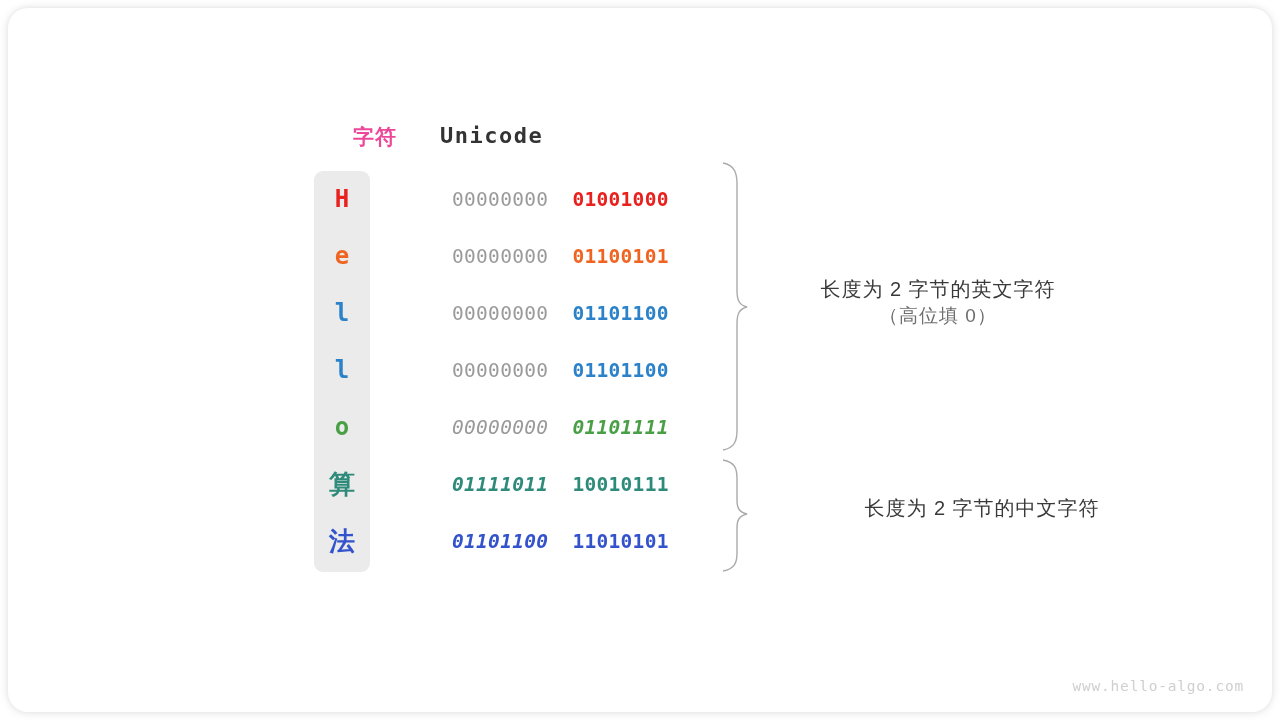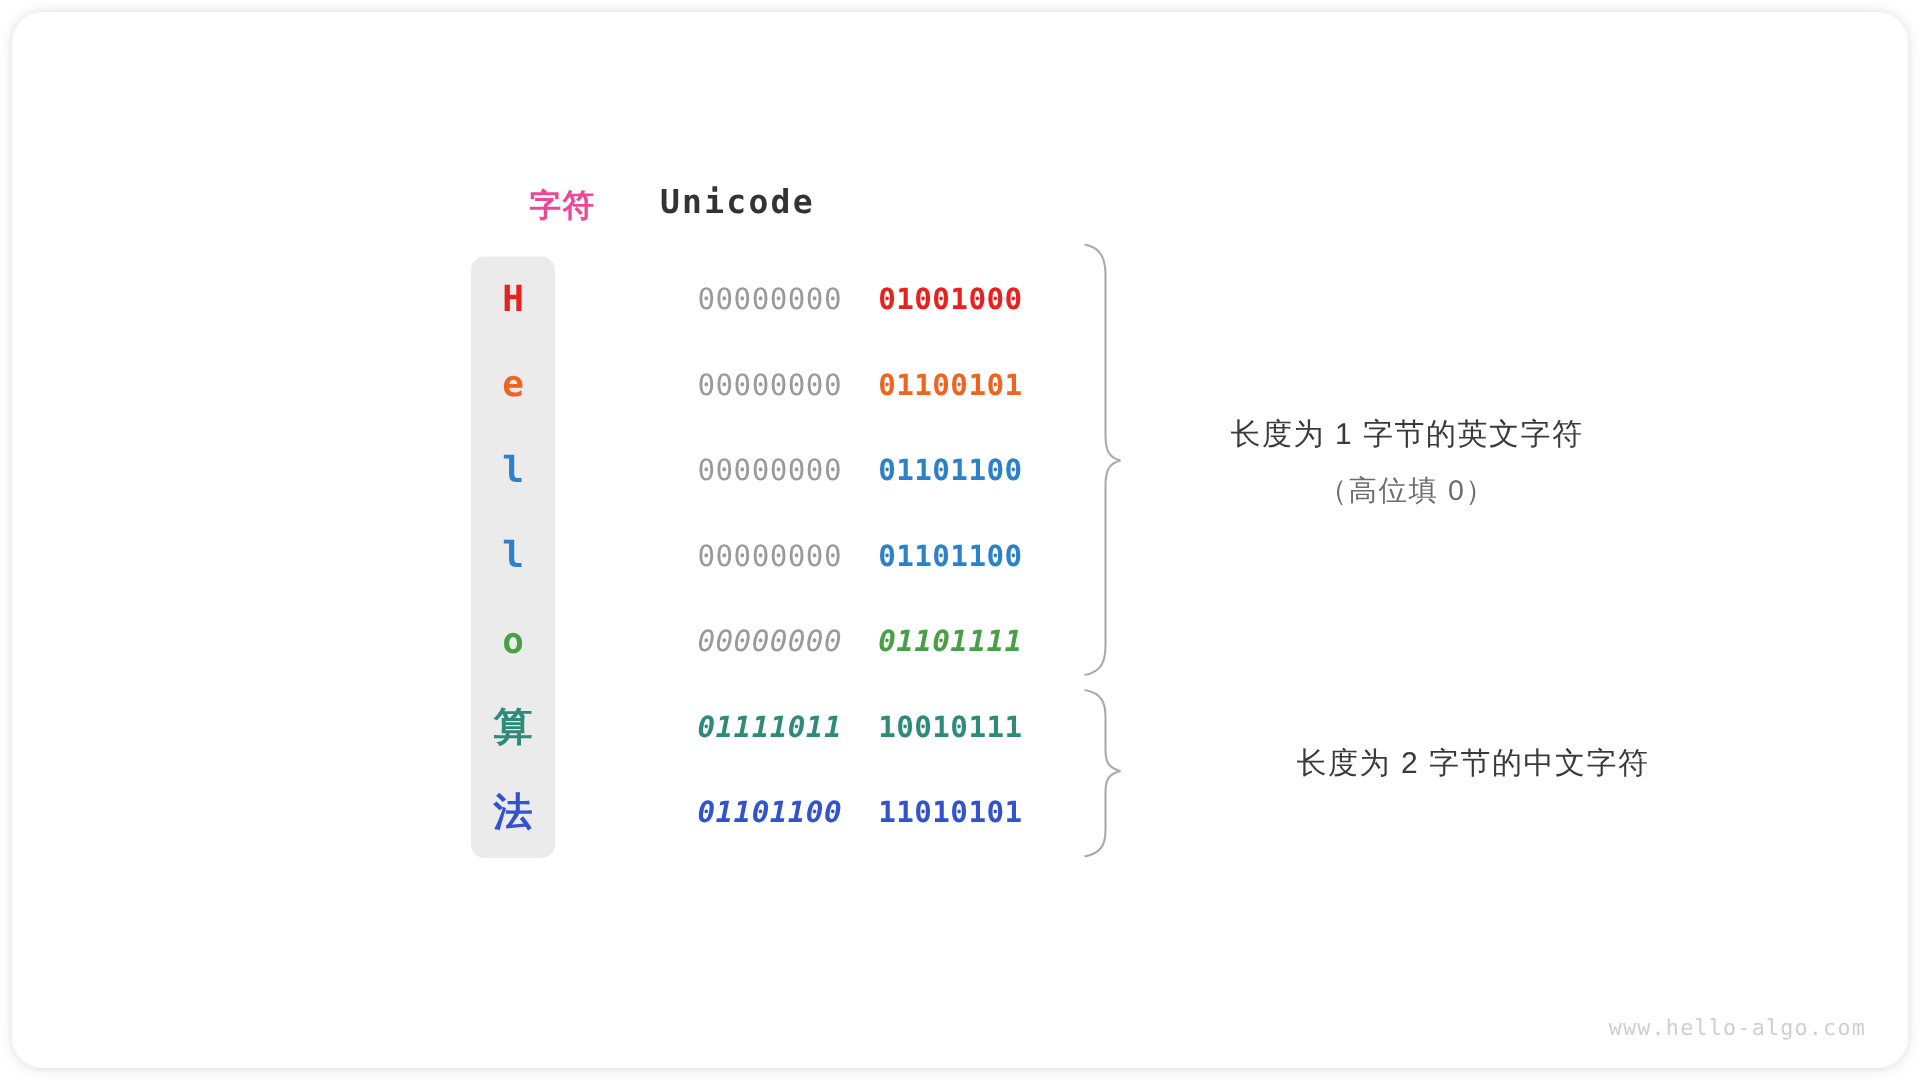--- a/index.html
+++ b/index.html
@@ -78,21 +78,21 @@
   .char-cell.latin {
     font-family: "DejaVu Sans Mono", "Liberation Mono", monospace;
     font-size: 24px;
   }
   .char-cell.cjk {
     font-family: "Liberation Sans", "DejaVu Sans", sans-serif;
     font-size: 26px;
   }
   .bits-cell {
     position: absolute;
-    left: 457px;
+    left: 444px;
     width: 252px;
     height: 57px;
     line-height: 57px;
     text-align: left;
     white-space: pre;
     font-family: "DejaVu Sans Mono", "Liberation Mono", monospace;
     font-size: 19.5px;
     letter-spacing: 0.3px;
   }
   .byte-hi {
@@ -124,21 +124,20 @@
   }
   .annotation .line1 {
     font-size: 20px;
     letter-spacing: 1px;
     white-space: pre;
   }
   .annotation .line2 {
     font-size: 19px;
     color: #6d6d6d;
     letter-spacing: 1px;
-    margin-top: 11px;
     white-space: pre;
   }
   #annotation-1 {
     left: 760px;
     top: 268px;
     width: 340px;
   }
   #annotation-2 {
     left: 804px;
     top: 487px;
@@ -196,21 +195,21 @@
     <path fill="none" stroke="#aaaaaa" stroke-width="1.4" d="M 715 452
              C 727 454, 729 461, 729 470
              L 729 492
              C 729 500, 731 504, 739 506
              C 731 508, 729 512, 729 520
              L 729 545
              C 729 554, 727 561, 715 563"></path>
   </svg>
 
   <div class="annotation" id="annotation-1">
-    <div class="line1">长度为 1 字节的英文字符</div>
+    <div class="line1">长度为 2 字节的英文字符</div>
     <div class="line2">（高位填 0）</div>
   </div>
 
   <div class="annotation" id="annotation-2">
     <div class="line1">长度为 2 字节的中文字符</div>
   </div>
 
   <div id="watermark">www.hello-algo.com</div>
 
 </div>

